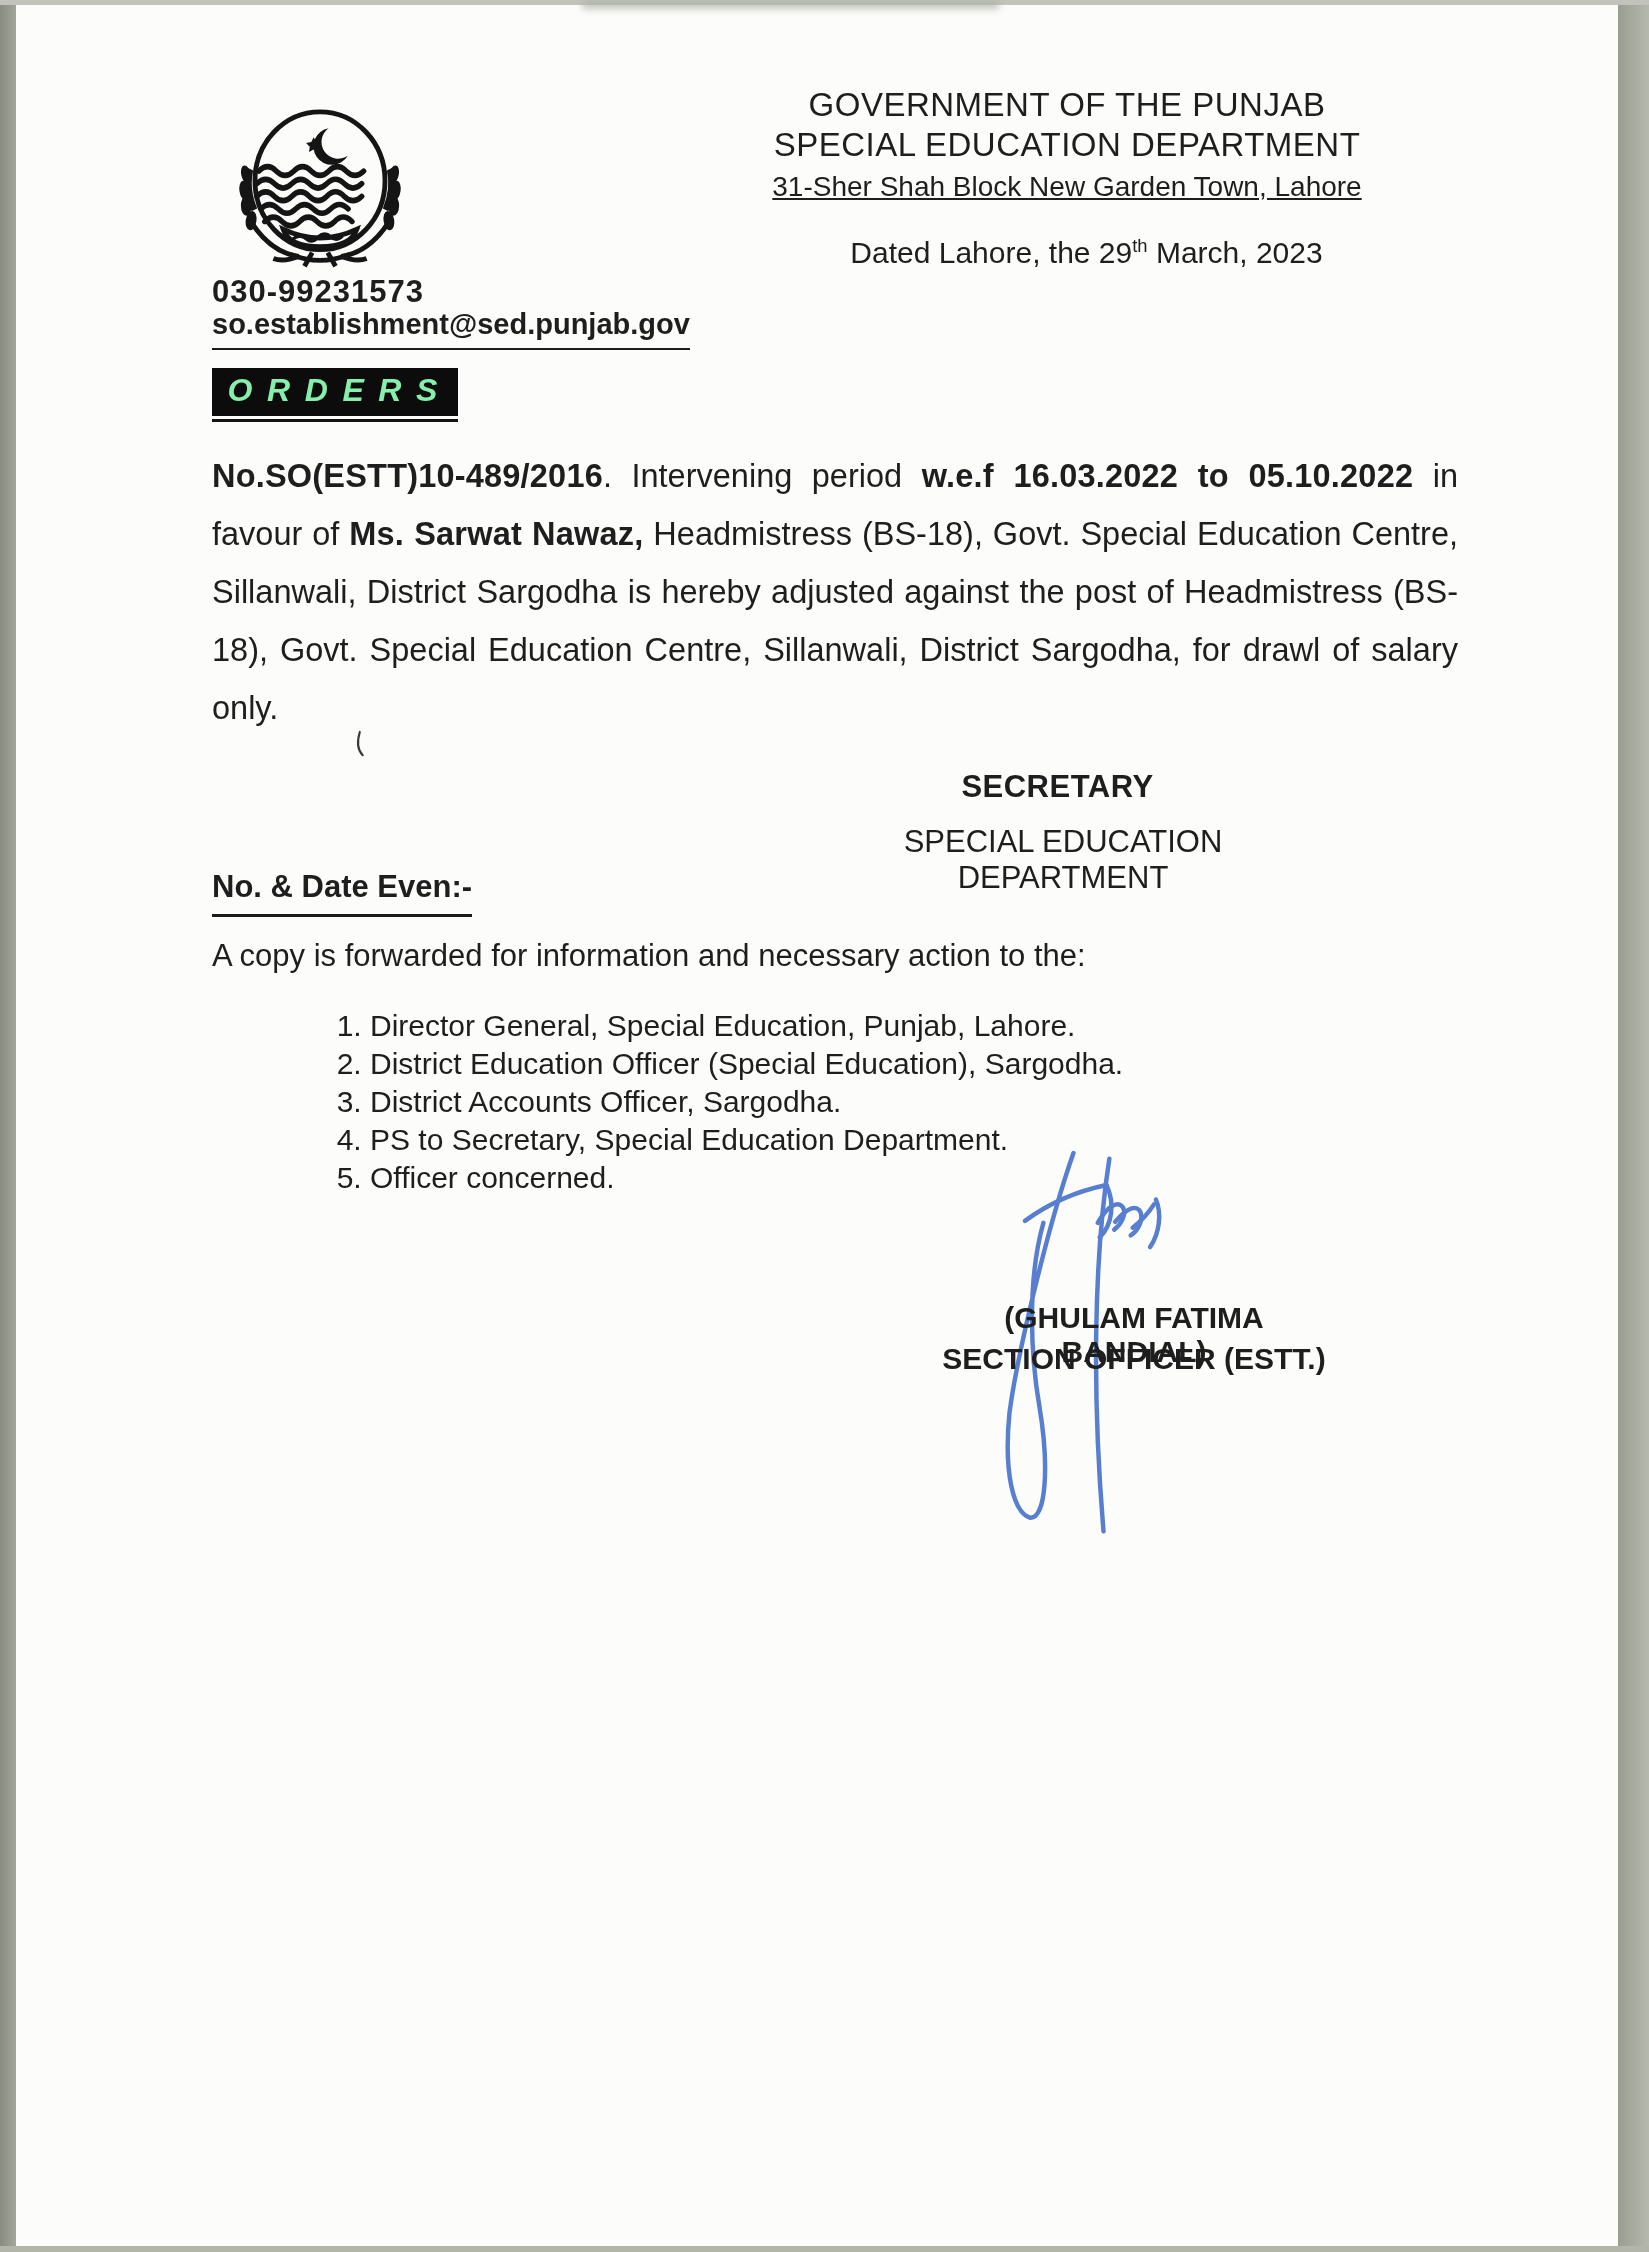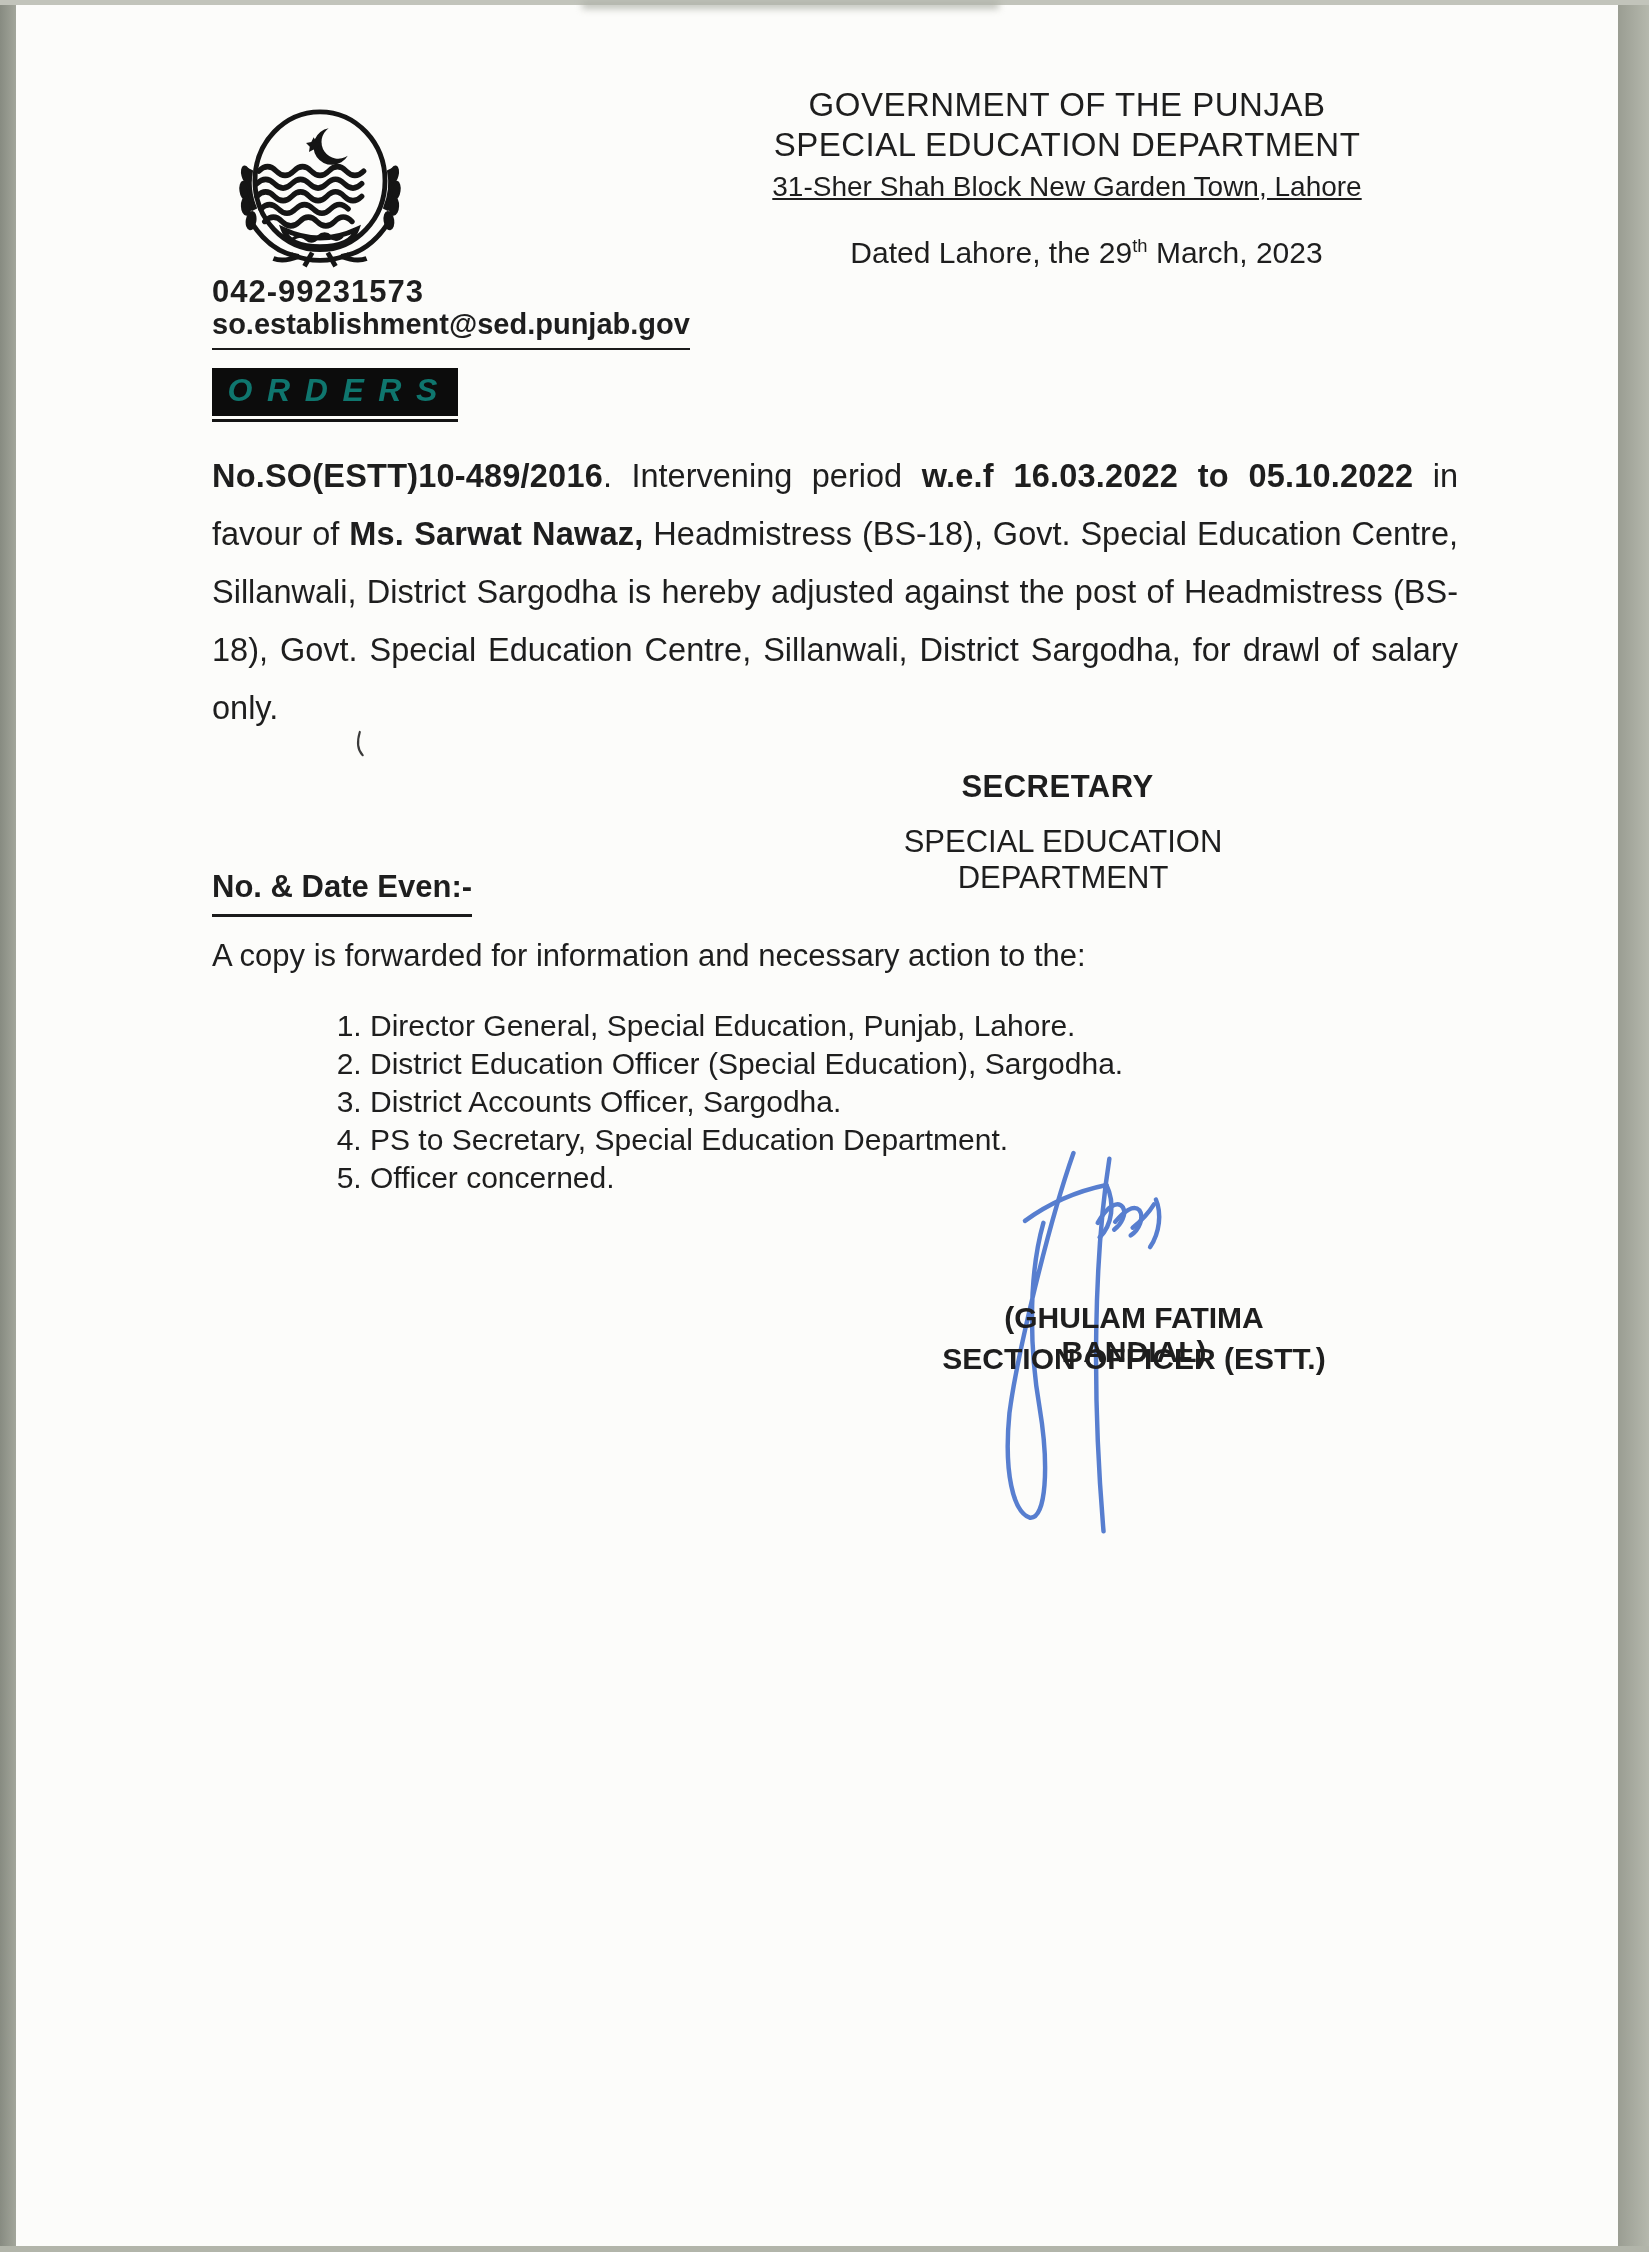--- a/index.html
+++ b/index.html
@@ -27,21 +27,21 @@
 
   
   .crest{left:219px;top:107px;width:202px;height:165px;}
 
   
   .phone{left:212px;top:274px;font-size:31px;font-weight:bold;letter-spacing:1px;}
   .email{left:212px;top:308px;font-size:29px;font-weight:bold;border-bottom:2.9px solid #1b1b1b;padding-bottom:7px;}
 
   
   .orders-wrap{left:212px;top:368px;border-bottom:3.9px solid #141414;padding-bottom:2.9px;}
-  .orders-box{background:#0c0c0c;color:#0f766e;font-weight:bold;font-style:italic;
+  .orders-box{background:#0c0c0c;color:#86efac;font-weight:bold;font-style:italic;
     font-size:32px;letter-spacing:14.6px;padding:3.9px 5.8px 6.8px 15.5px;}
 
   
   .order-para{left:212px;top:447px;width:1246px;font-size:32.5px;line-height:58px;
     text-align:justify;}
   .order-para b{letter-spacing:0.2px;}
 
   
   .sec-title{left:912px;top:769px;width:291px;text-align:center;font-size:31px;font-weight:bold;letter-spacing:0.5px;}
   .sec-dept{left:842px;top:824px;width:442px;text-align:center;font-size:31px;}
@@ -111,21 +111,21 @@
   </g>
 </svg>
 
 <div class="abs org-block">
   <div class="org-line">GOVERNMENT OF THE PUNJAB</div>
   <div class="org-line">SPECIAL EDUCATION DEPARTMENT</div>
   <div class="org-address">31-Sher Shah Block New Garden Town, Lahore</div>
 </div>
 <div class="abs date-line"><span>Dated Lahore, the 29</span><sup>th</sup><span> March, 2023</span></div>
 
-<div class="abs phone">042-99231573</div>
+<div class="abs phone">030-99231573</div>
 <div class="abs email">so.establishment@sed.punjab.gov</div>
 
 <div class="abs orders-wrap">
   <div class="orders-box">ORDERS</div>
 </div>
 
 <div class="abs order-para"><b>No.SO(ESTT)10-489/2016</b><span>. Intervening period </span><b>w.e.f 16.03.2022 to 05.10.2022</b><span> in favour of </span><b>Ms. Sarwat Nawaz,</b><span> Headmistress (BS-18), Govt. Special Education Centre, Sillanwali, District Sargodha is hereby adjusted against the post of Headmistress (BS-18), Govt. Special Education Centre, Sillanwali, District Sargodha, for drawl of salary only.</span></div>
 
 <svg class="abs stray-mark" viewBox="0 0 14 30">
   <path d="M7,2 C4,12 4,20 10,26" stroke="#3a3a3a" stroke-width="2.2" fill="none" stroke-linecap="round"></path>

